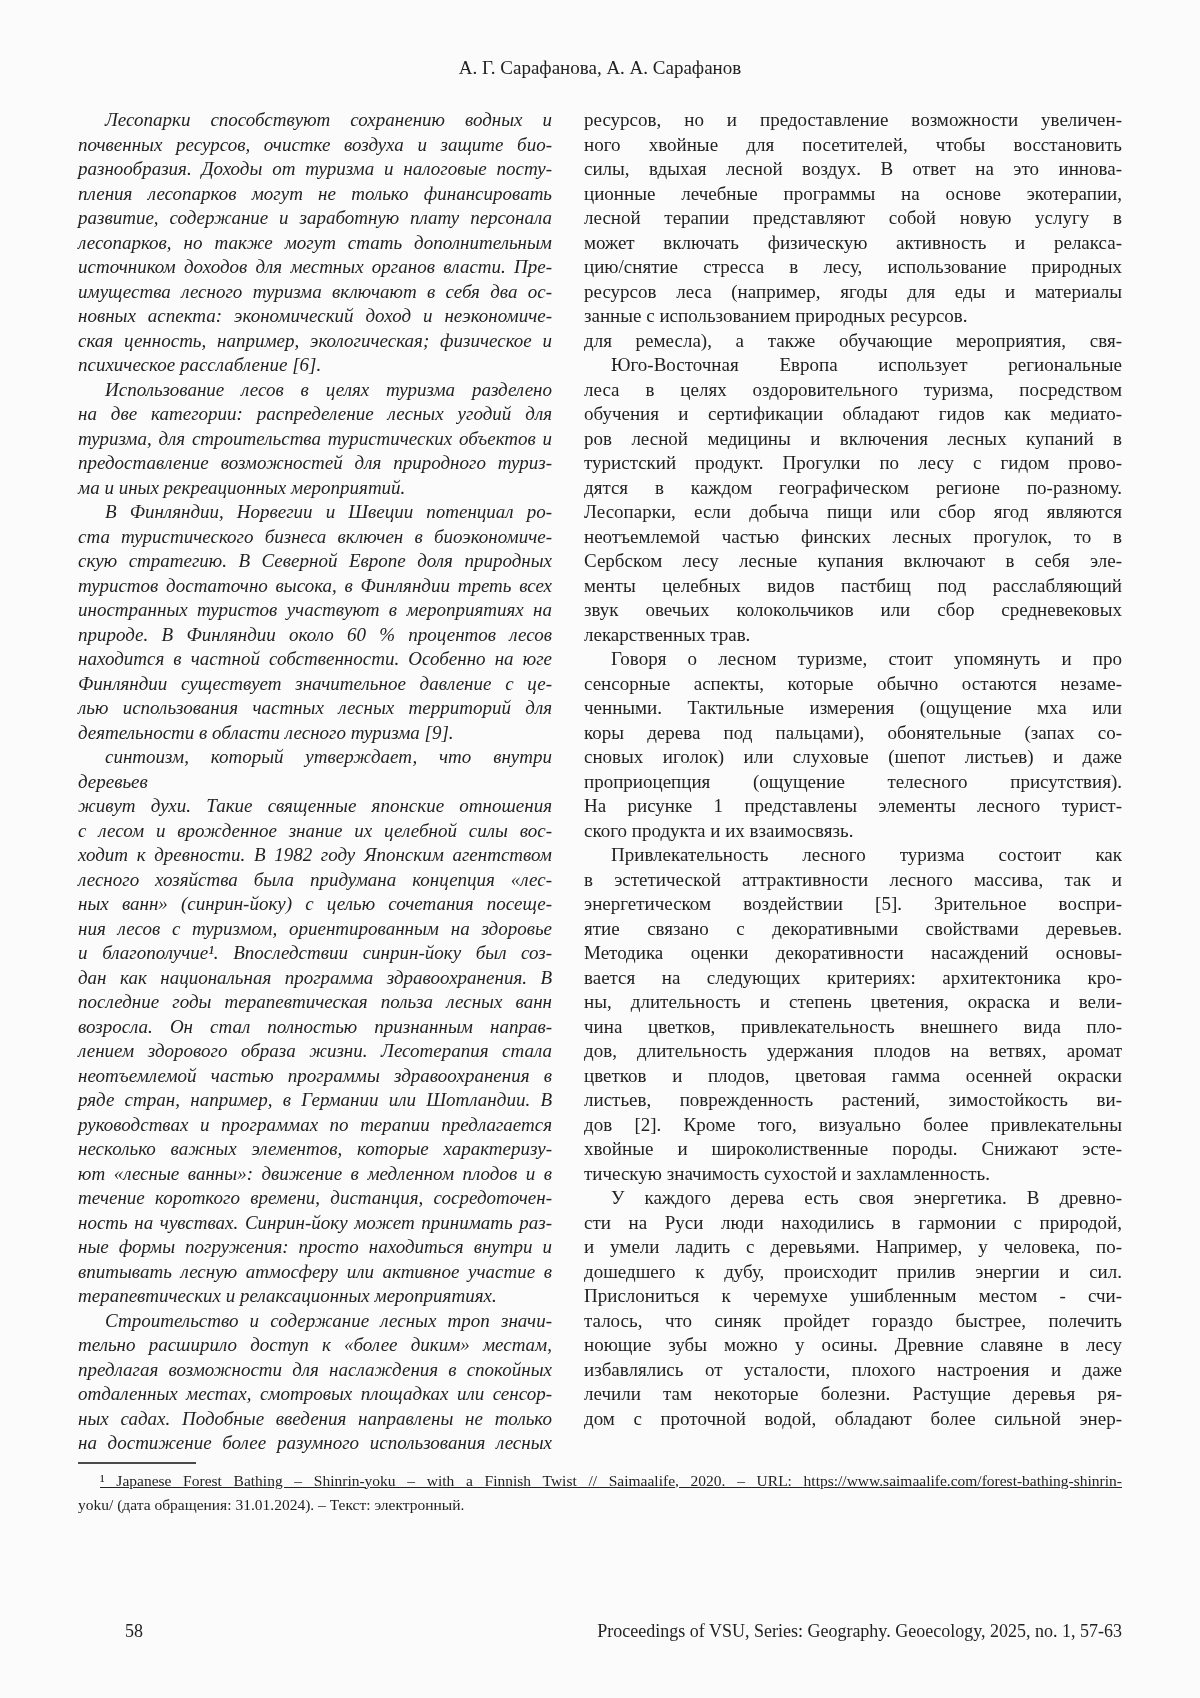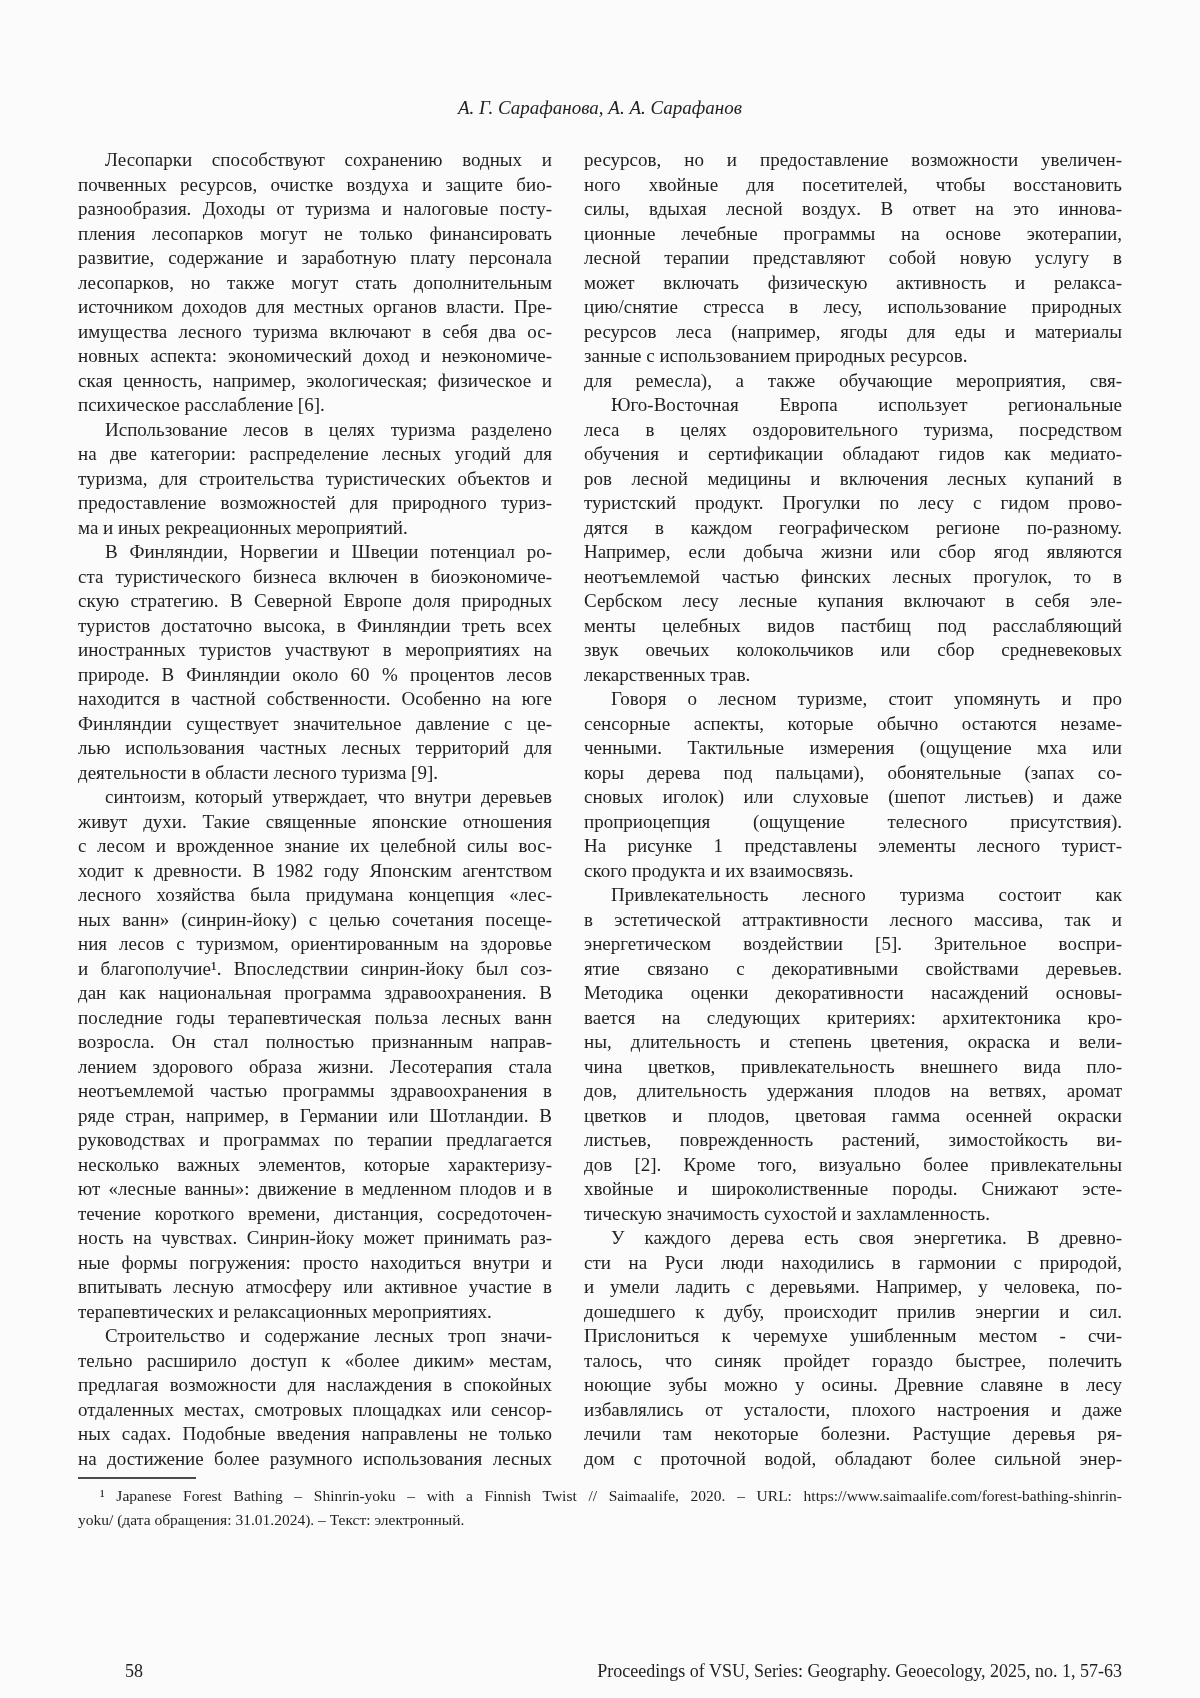--- a/index.html
+++ b/index.html
@@ -7,33 +7,32 @@
     width: 1200px;
     height: 1698px;
     position: relative;
     overflow: hidden;
     background: #fbfbfb;
     color: #222222;
     font-family: "Liberation Serif", "DejaVu Serif", serif;
   }
   .page { width: 1200px; height: 1698px; position: relative; }
   .authors {
-    margin: 96px 78px 0 78px;
+    margin: 56px 78px 0 78px;
     text-align: center;
-    font-style: italic;
     font-size: 19px;
     line-height: 24px;
   }
   .columns {
     margin: 28px 78px 0 78px;
     display: flex;
     gap: 32px;
   }
   .col { font-size: 19px; }
-  .col-left  { width: 474px; }
+  .col-left  { width: 474px; font-style: italic; }
   .col-right { width: 538px; }
   .para { }
   .line {
     line-height: 24.5px;
     text-align: justify;
     text-align-last: justify;
     white-space: normal;
   }
   .line.lastline { text-align-last: left; }
   .para.indent .line:first-child { text-indent: 27px; }
@@ -42,21 +41,21 @@
     width: 118px;
     height: 2px;
     background: #4a4a4a;
     border: none;
   }
   .footnote {
     margin: 0 78px;
     font-size: 15.5px;
   }
   .footnote .line { line-height: 24px; }
-  .footnote .para.indent .line:first-child { text-indent: 22px; }
+  .footnote .para.indent .line:first-child { text-indent: 22px; text-decoration: underline; }
   .footer {
     position: absolute;
     top: 1563px;
     left: 78px;
     right: 78px;
     display: flex;
     justify-content: space-between;
     align-items: baseline;
     font-size: 18px;
     line-height: 24px;
@@ -150,21 +149,21 @@
           <div class="line lastline">занные с использованием природных ресурсов.</div>
           <div class="line">для ремесла), а также обучающие мероприятия, свя-</div>
         </div>
         <div class="para indent">
           <div class="line">Юго-Восточная Европа использует региональные</div>
           <div class="line">леса в целях оздоровительного туризма, посредством</div>
           <div class="line">обучения и сертификации обладают гидов как медиато-</div>
           <div class="line">ров лесной медицины и включения лесных купаний в</div>
           <div class="line">туристский продукт. Прогулки по лесу с гидом прово-</div>
           <div class="line">дятся в каждом географическом регионе по-разному.</div>
-          <div class="line">Например, если добыча жизни или сбор ягод являются</div>
+          <div class="line">Лесопарки, если добыча пищи или сбор ягод являются</div>
           <div class="line">неотъемлемой частью финских лесных прогулок, то в</div>
           <div class="line">Сербском лесу лесные купания включают в себя эле-</div>
           <div class="line">менты целебных видов пастбищ под расслабляющий</div>
           <div class="line">звук овечьих колокольчиков или сбор средневековых</div>
           <div class="line lastline">лекарственных трав.</div>
         </div>
         <div class="para indent">
           <div class="line">Говоря о лесном туризме, стоит упомянуть и про</div>
           <div class="line">сенсорные аспекты, которые обычно остаются незаме-</div>
           <div class="line">ченными. Тактильные измерения (ощущение мха или</div>

